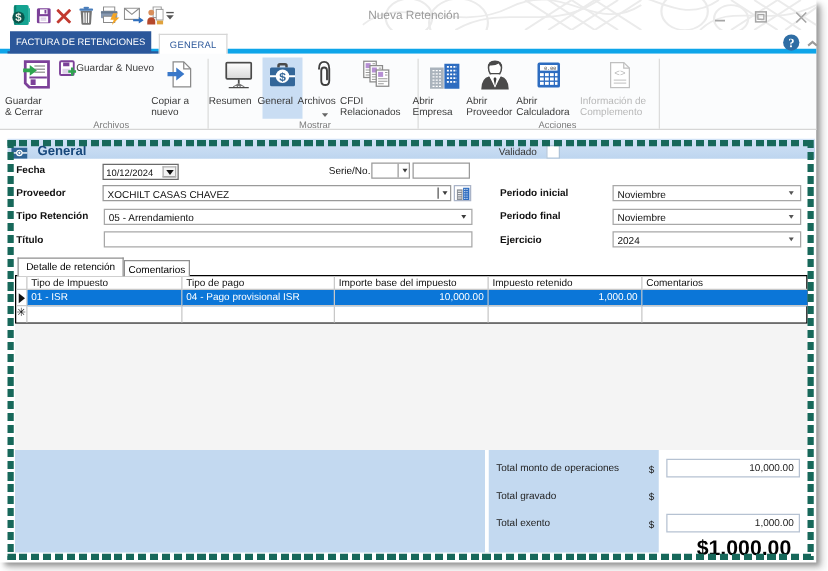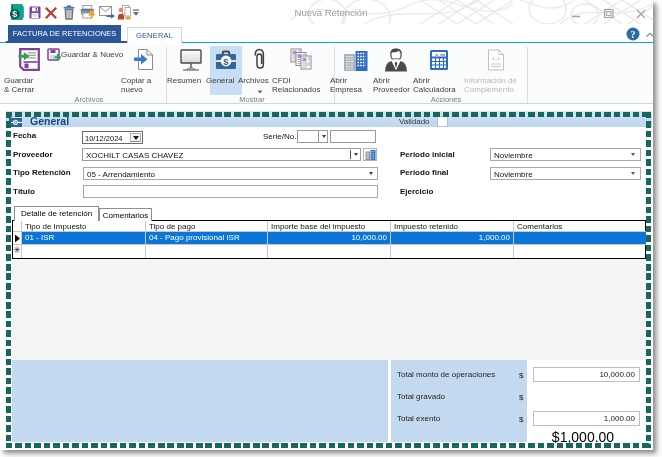--- a/index.html
+++ b/index.html
@@ -4,21 +4,21 @@
 *{margin:0;padding:0;box-sizing:border-box}
 html,body{width:662px;height:457px;background:#fff;overflow:hidden}
 body{font-family:"Liberation Sans",sans-serif;position:relative;-webkit-font-smoothing:antialiased}
 .abs{position:absolute}
 .win{position:absolute;left:0;top:0;width:653px;height:450px;background:#fff;
  box-shadow:3px 3px 4px rgba(0,0,0,.34),5px 5px 7px rgba(0,0,0,.15)}
 
 .titlebar{position:absolute;left:0;top:0;width:653px;height:24px;background:#fff;overflow:hidden}
 .title{position:absolute;left:270px;top:7px;width:122px;text-align:center;font-size:9.5px;color:#9b9b9b}
 
-.tabrow{position:absolute;left:0;top:24px;width:653px;height:19px;background:#fff;border-bottom:1px solid #0ea5e9}
+.tabrow{position:absolute;left:0;top:24px;width:653px;height:19px;background:#fff;border-bottom:4px solid #0ea5e9}
 .tab1{position:absolute;left:8px;top:1px;width:113px;height:18px;background:#2b579a;color:#fff;
  font-size:7.5px;line-height:18px;text-align:center;letter-spacing:0}
 .tab1bar{position:absolute;left:6px;top:16.5px;width:121px;height:2.5px;background:#2b579a}
 .tab2{position:absolute;left:127px;top:3px;width:55px;height:17px;background:#fff;border:1px solid #d6d6d6;border-bottom:none;
  color:#2b579a;font-size:7.5px;line-height:16px;text-align:center;letter-spacing:.2px}
 
 .ribbon{position:absolute;left:0;top:43px;width:653px;height:61px;background:#fbfcfd;border-bottom:1px solid #d6d6d6}
 .gsep{position:absolute;top:4px;width:1px;height:56px;background:#dcdcdc}
 .glabel{position:absolute;top:52px;font-size:7.5px;color:#7c7c7c;text-align:center}
 .blabel{position:absolute;font-size:8px;color:#3b3b3b;text-align:left;line-height:9px}
@@ -322,20 +322,24 @@
     <div class="flabel" style="left:394px;top:57px">Periodo final</div>
     <div class="flabel" style="left:394px;top:76px">Ejercicio</div>
     <div class="input" style="left:484px;top:37px;width:151px;height:13px;border-color:#a8a8a8">
       <span class="txt">Noviembre</span>
         <div class="arrow" style="right:5px;top:4px;border-top-color:#555"></div>
     </div>
     <div class="input" style="left:484px;top:55.5px;width:151px;height:13px;border-color:#a8a8a8">
       <span class="txt">Noviembre</span>
         <div class="arrow" style="right:5px;top:4px;border-top-color:#555"></div>
     </div>
+    <div class="input" style="left:484px;top:74px;width:151px;height:13px;border-color:#a8a8a8">
+      <span class="txt">2024</span>
+        <div class="arrow" style="right:5px;top:4px;border-top-color:#555"></div>
+    </div>
 
     <div class="abs" style="left:8px;top:95px;width:85px;height:15px;background:#fff;border:1px solid #8f8f8f;border-bottom:none;z-index:3;font-size:8px;text-align:center;line-height:14px">Detalle de retención</div>
     <div class="abs" style="left:93px;top:97px;width:53px;height:13px;background:#fff;border:1px solid #8f8f8f;border-bottom:none;z-index:2;font-size:8px;text-align:center;line-height:13px">Comentarios</div>
 
     <div class="grid" style="width:634px;height:39px">
 
       <div class="gcell" style="left:0;top:0;width:9px;height:11px"></div>
       <div class="gcell" style="left:9px;top:0;width:124px;height:11px;padding-left:3px;line-height:11px">Tipo de Impuesto</div>
       <div class="gcell" style="left:133px;top:0;width:122px;height:11px;padding-left:3px;line-height:11px">Tipo de pago</div>
       <div class="gcell" style="left:255px;top:0;width:123px;height:11px;padding-left:3px;line-height:11px">Importe base del impuesto</div>
@@ -366,21 +370,21 @@
     <div class="footer">
       <div class="abs" style="left:376px;top:0;width:3px;height:82px;background:#fff"></div>
       <div class="tlabel" style="left:385px;top:10px">Total monto de operaciones</div>
       <div class="tlabel" style="left:507px;top:11px">$</div>
       <div class="tinput" style="left:521px;top:7px">10,000.00</div>
       <div class="tlabel" style="left:385px;top:32px">Total gravado</div>
       <div class="tlabel" style="left:507px;top:33px">$</div>
       <div class="tlabel" style="left:385px;top:54px">Total exento</div>
       <div class="tlabel" style="left:507px;top:55px">$</div>
       <div class="tinput" style="left:521px;top:51px">1,000.00</div>
-      <div class="tlabel" style="left:521px;top:69px;width:100px;text-align:center;font-size:14px;font-weight:normal;color:#000">$1,000.00</div>
+      <div class="tlabel" style="left:521px;top:69px;width:100px;text-align:right;font-size:17px;font-weight:bold;color:#000">$1,000.00</div>
     </div>
 
     <div class="dashh" style="left:0;top:1px;width:646px"></div>
     <div class="dashh" style="left:0;top:332px;width:646px"></div>
     <div class="dashv" style="left:0;top:1px;height:336px"></div>
     <div class="dashv" style="left:640px;top:1px;height:336px"></div>
   </div>
 </div>
 
 </body></html>

